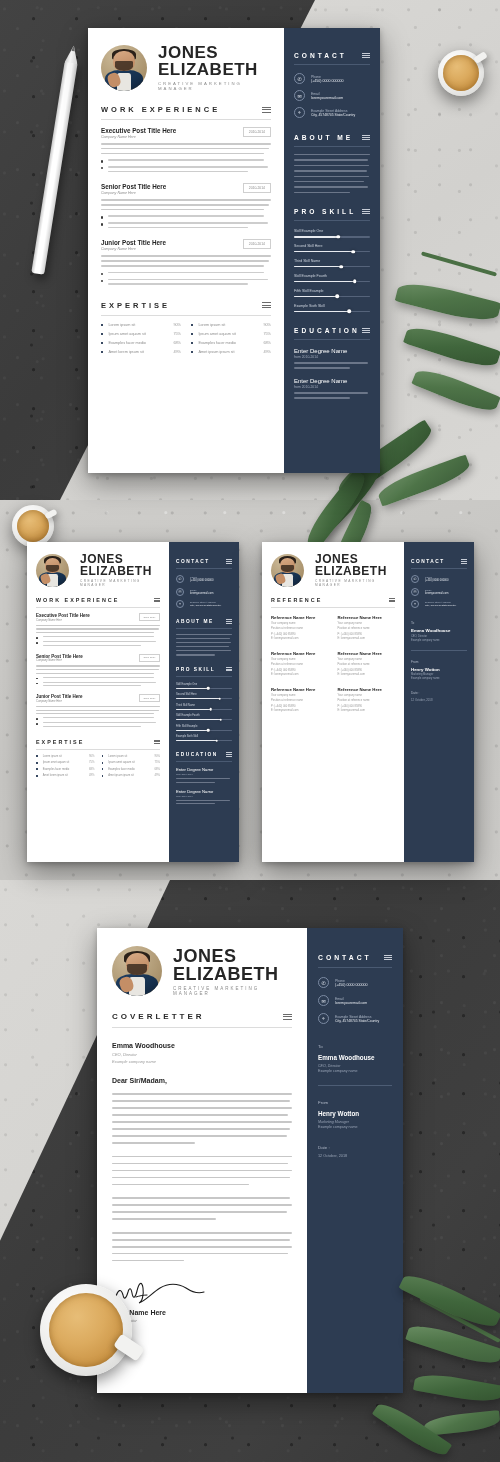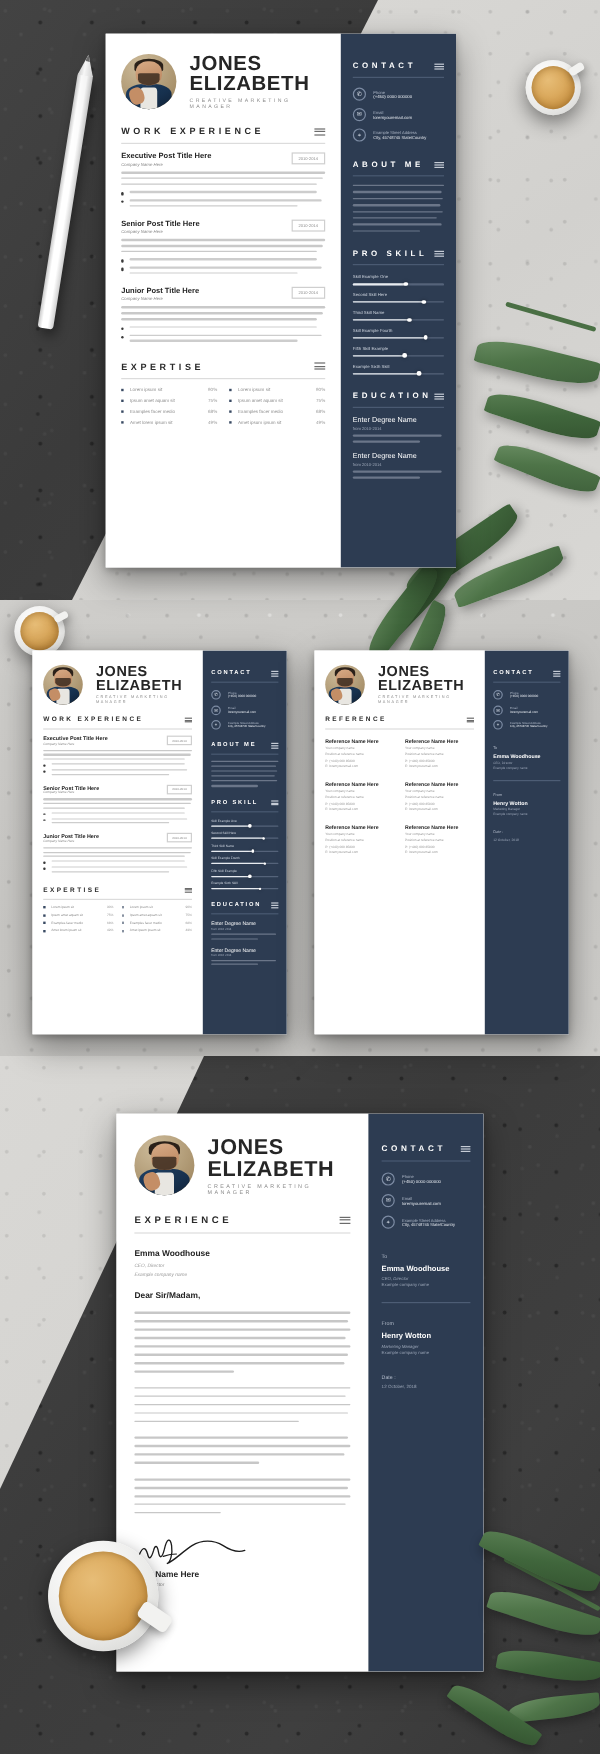--- a/index.html
+++ b/index.html
@@ -992,21 +992,21 @@
             <div class="av-beard"></div>
         </div>
         <div class="name-block">
           <div class="fname" style="font-size:18px;">JONES</div>
           <div class="lname" style="font-size:18px;">ELIZABETH</div>
           <div class="role" style="font-size:4.5px;margin-top:3px;">CREATIVE MARKETING MANAGER</div>
         </div>
       </div>
 
       <div class="sec-head">
-        <div class="sec-title" style="font-size:8px;">EXPERIENCE</div>
+        <div class="sec-title" style="font-size:8px;">COVERLETTER</div>
         <div class="hamb" style="width:9px;height:7px;gap:1.5px;">
             <i style="height:1px"></i>
             <i style="height:1px"></i>
             <i style="height:1px"></i>
           </div>
       </div>
       <div class="rule" style="height:1px;margin:6px 0 14px;"></div>
 
       <div>
         <div class="cl-to-name" style="font-size:7px">Emma Woodhouse</div>

